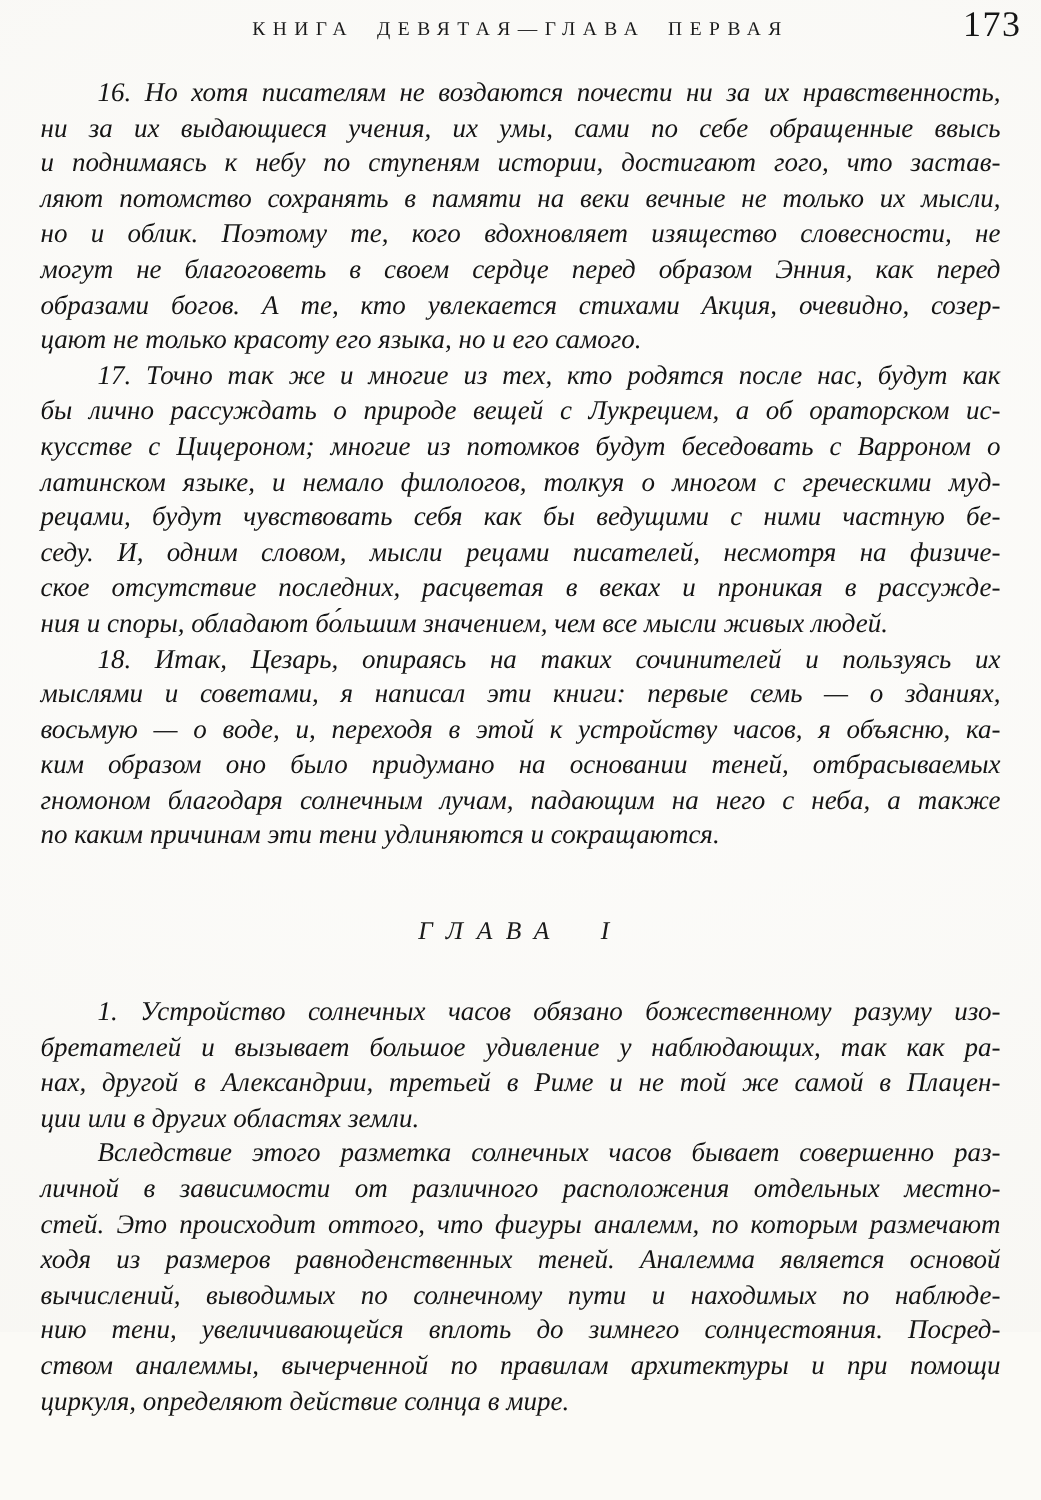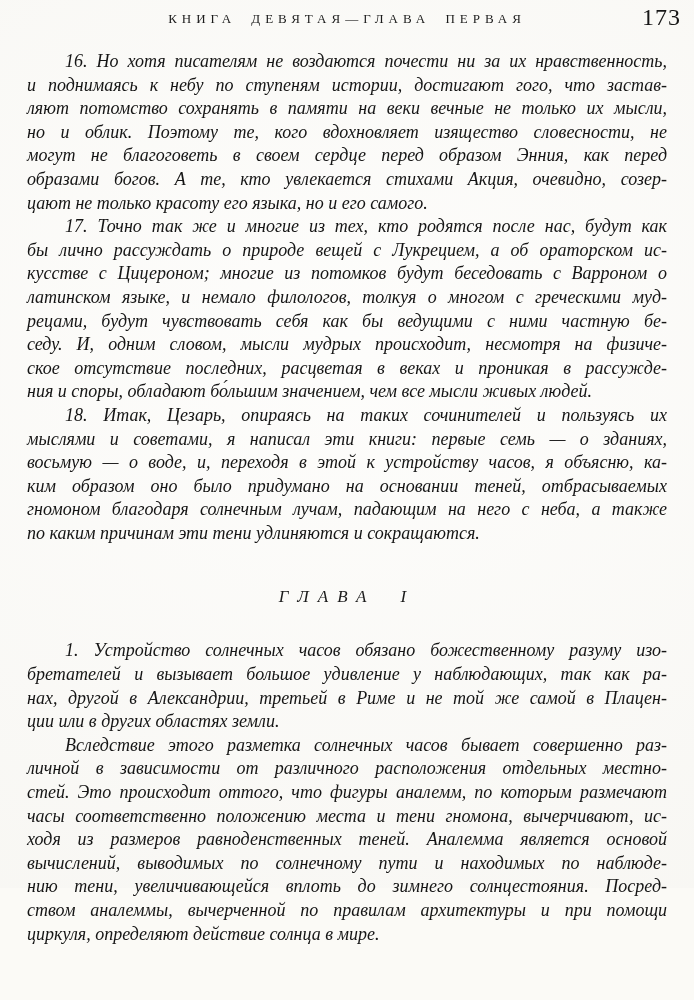--- a/index.html
+++ b/index.html
@@ -66,35 +66,36 @@
 
 <div class="page">
 
   <div class="running-head">КНИГА ДЕВЯТАЯ—ГЛАВА ПЕРВАЯ</div>
   <div class="page-num">173</div>
 
   <div class="text-block">
 
     <p class="para">
       <span class="line indent">16. Но хотя писателям не воздаются почести ни за их нравственность,</span>
+      <span class="line">ни за их выдающиеся учения, их умы, сами по себе обращенные ввысь</span>
       <span class="line">и поднимаясь к небу по ступеням истории, достигают гого, что застав-</span>
       <span class="line">ляют потомство сохранять в памяти на веки вечные не только их мысли,</span>
       <span class="line">но и облик. Поэтому те, кого вдохновляет изящество словесности, не</span>
       <span class="line">могут не благоговеть в своем сердце перед образом Энния, как перед</span>
       <span class="line">образами богов. А те, кто увлекается стихами Акция, очевидно, созер-</span>
       <span class="line last">цают не только красоту его языка, но и его самого.</span>
     </p>
 
     <p class="para">
       <span class="line indent">17. Точно так же и многие из тех, кто родятся после нас, будут как</span>
       <span class="line">бы лично рассуждать о природе вещей с Лукрецием, а об ораторском ис-</span>
       <span class="line">кусстве с Цицероном; многие из потомков будут беседовать с Варроном о</span>
       <span class="line">латинском языке, и немало филологов, толкуя о многом с греческими муд-</span>
       <span class="line">рецами, будут чувствовать себя как бы ведущими с ними частную бе-</span>
-      <span class="line">седу. И, одним словом, мысли мудрых происходит, несмотря на физиче-</span>
+      <span class="line">седу. И, одним словом, мысли рецами писателей, несмотря на физиче-</span>
       <span class="line">ское отсутствие последних, расцветая в веках и проникая в рассужде-</span>
       <span class="line last">ния и споры, обладают бо́льшим значением, чем все мысли живых людей.</span>
     </p>
 
     <p class="para">
       <span class="line indent">18. Итак, Цезарь, опираясь на таких сочинителей и пользуясь их</span>
       <span class="line">мыслями и советами, я написал эти книги: первые семь — о зданиях,</span>
       <span class="line">восьмую — о воде, и, переходя в этой к устройству часов, я объясню, ка-</span>
       <span class="line">ким образом оно было придумано на основании теней, отбрасываемых</span>
       <span class="line">гномоном благодаря солнечным лучам, падающим на него с неба, а также</span>
@@ -107,21 +108,20 @@
       <span class="line indent">1. Устройство солнечных часов обязано божественному разуму изо-</span>
       <span class="line">бретателей и вызывает большое удивление у наблюдающих, так как ра-</span>
       <span class="line">нах, другой в Александрии, третьей в Риме и не той же самой в Плацен-</span>
       <span class="line last">ции или в других областях земли.</span>
     </p>
 
     <p class="para">
       <span class="line indent">Вследствие этого разметка солнечных часов бывает совершенно раз-</span>
       <span class="line">личной в зависимости от различного расположения отдельных местно-</span>
       <span class="line">стей. Это происходит оттого, что фигуры аналемм, по которым размечают</span>
-      <span class="line">часы соответственно положению места и тени гномона, вычерчивают, ис-</span>
       <span class="line">ходя из размеров равноденственных теней. Аналемма является основой</span>
       <span class="line">вычислений, выводимых по солнечному пути и находимых по наблюде-</span>
       <span class="line">нию тени, увеличивающейся вплоть до зимнего солнцестояния. Посред-</span>
       <span class="line">ством аналеммы, вычерченной по правилам архитектуры и при помощи</span>
       <span class="line last">циркуля, определяют действие солнца в мире.</span>
     </p>
 
   </div>
 </div>
 

